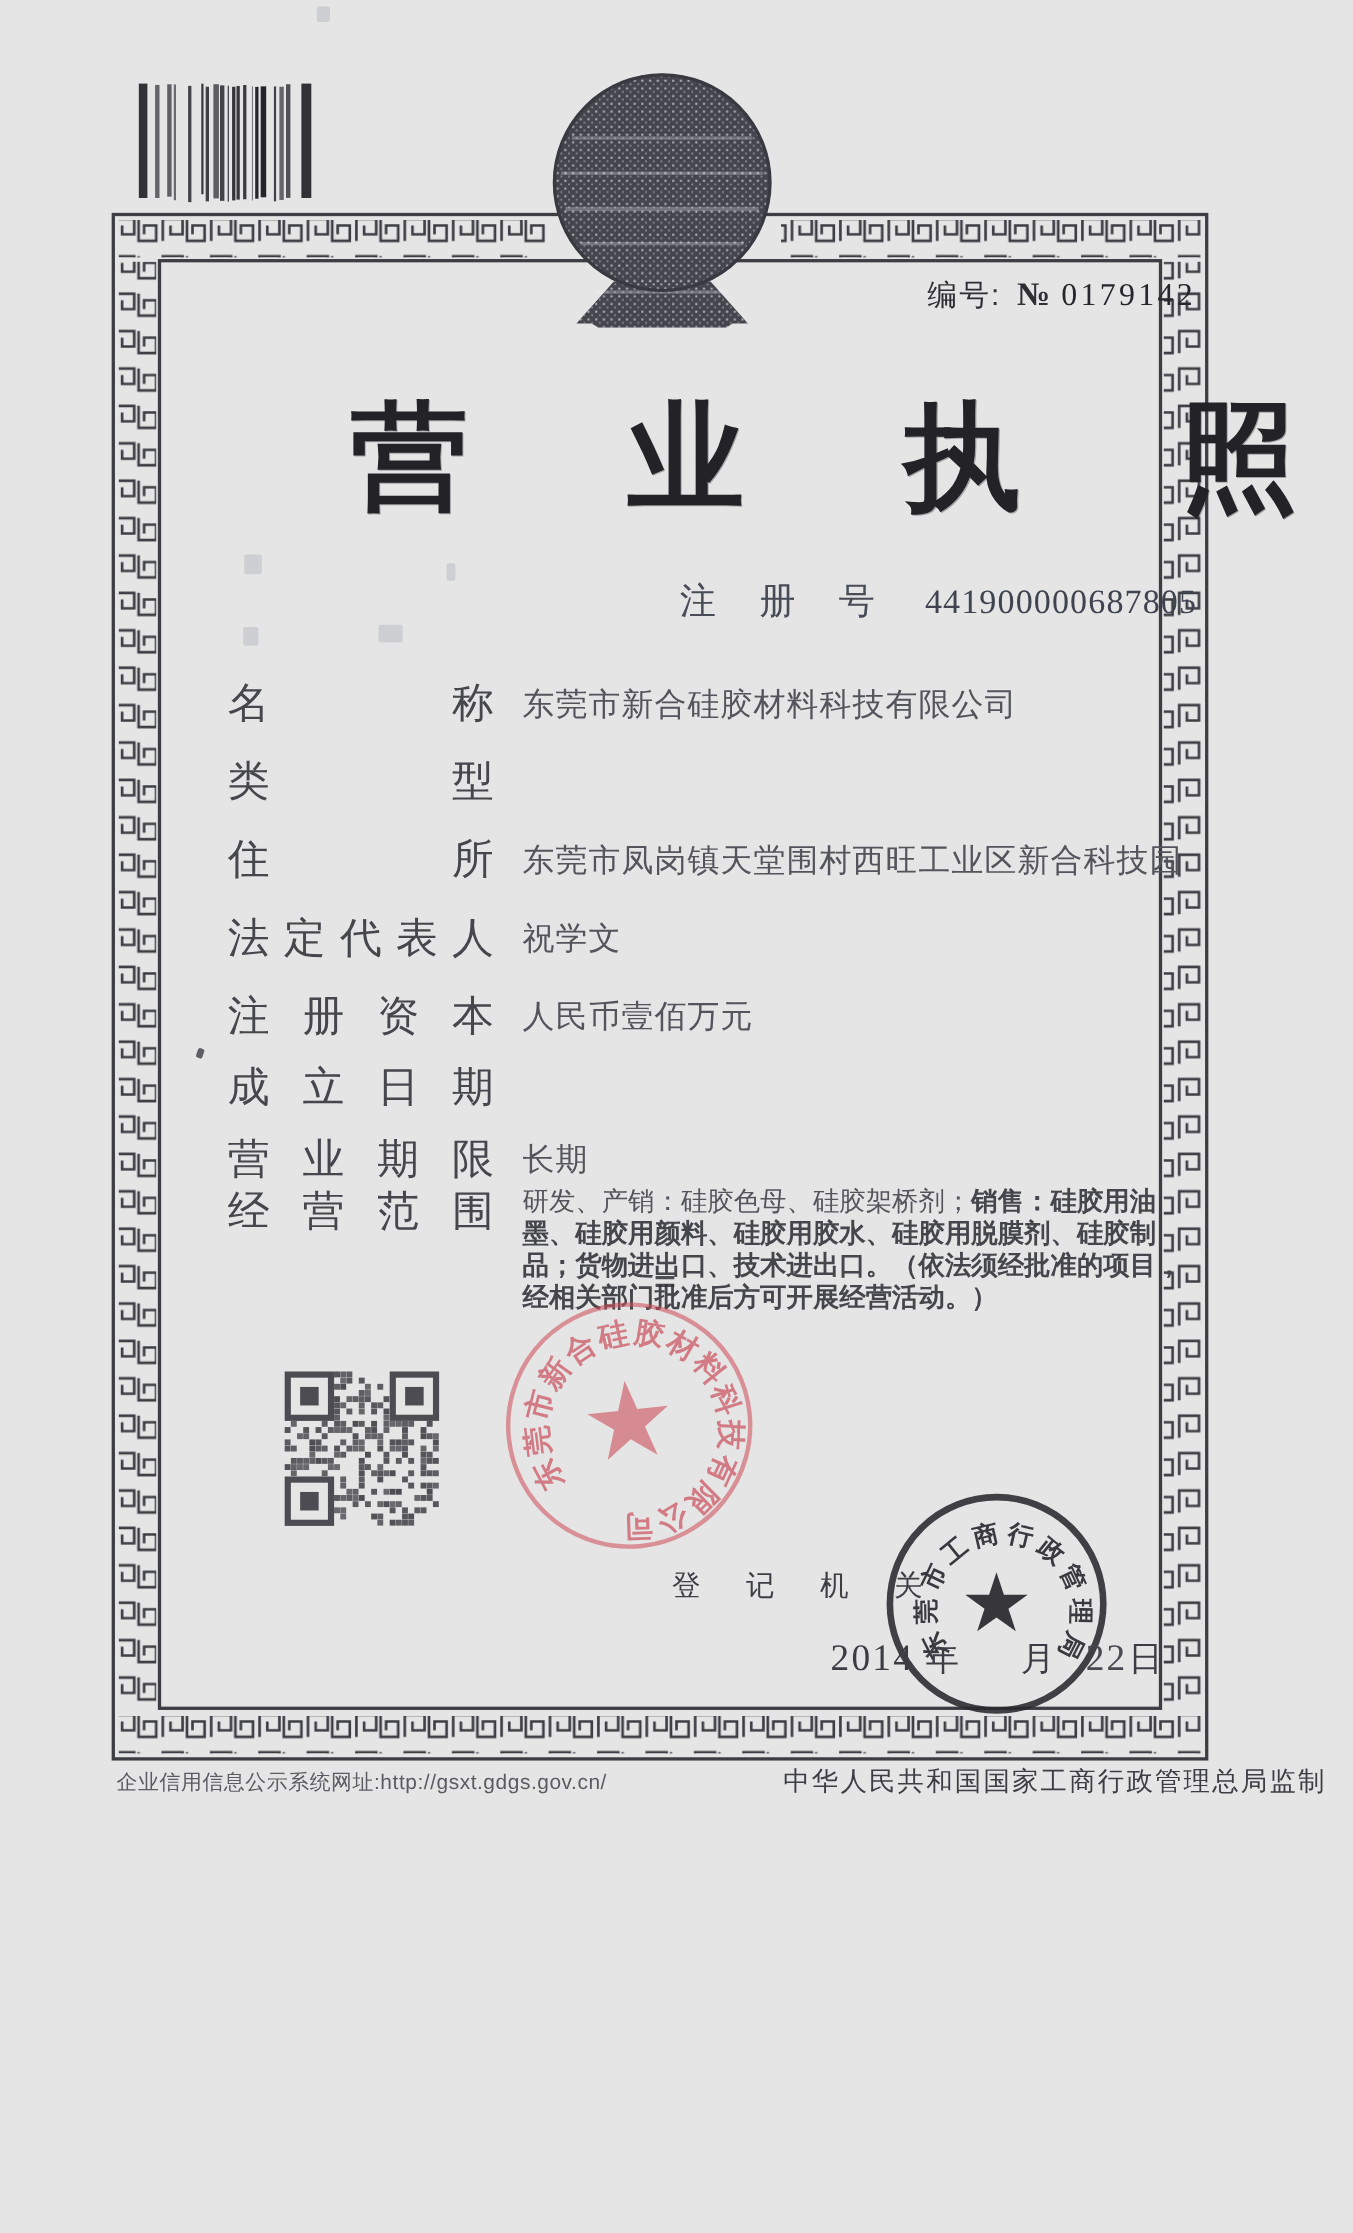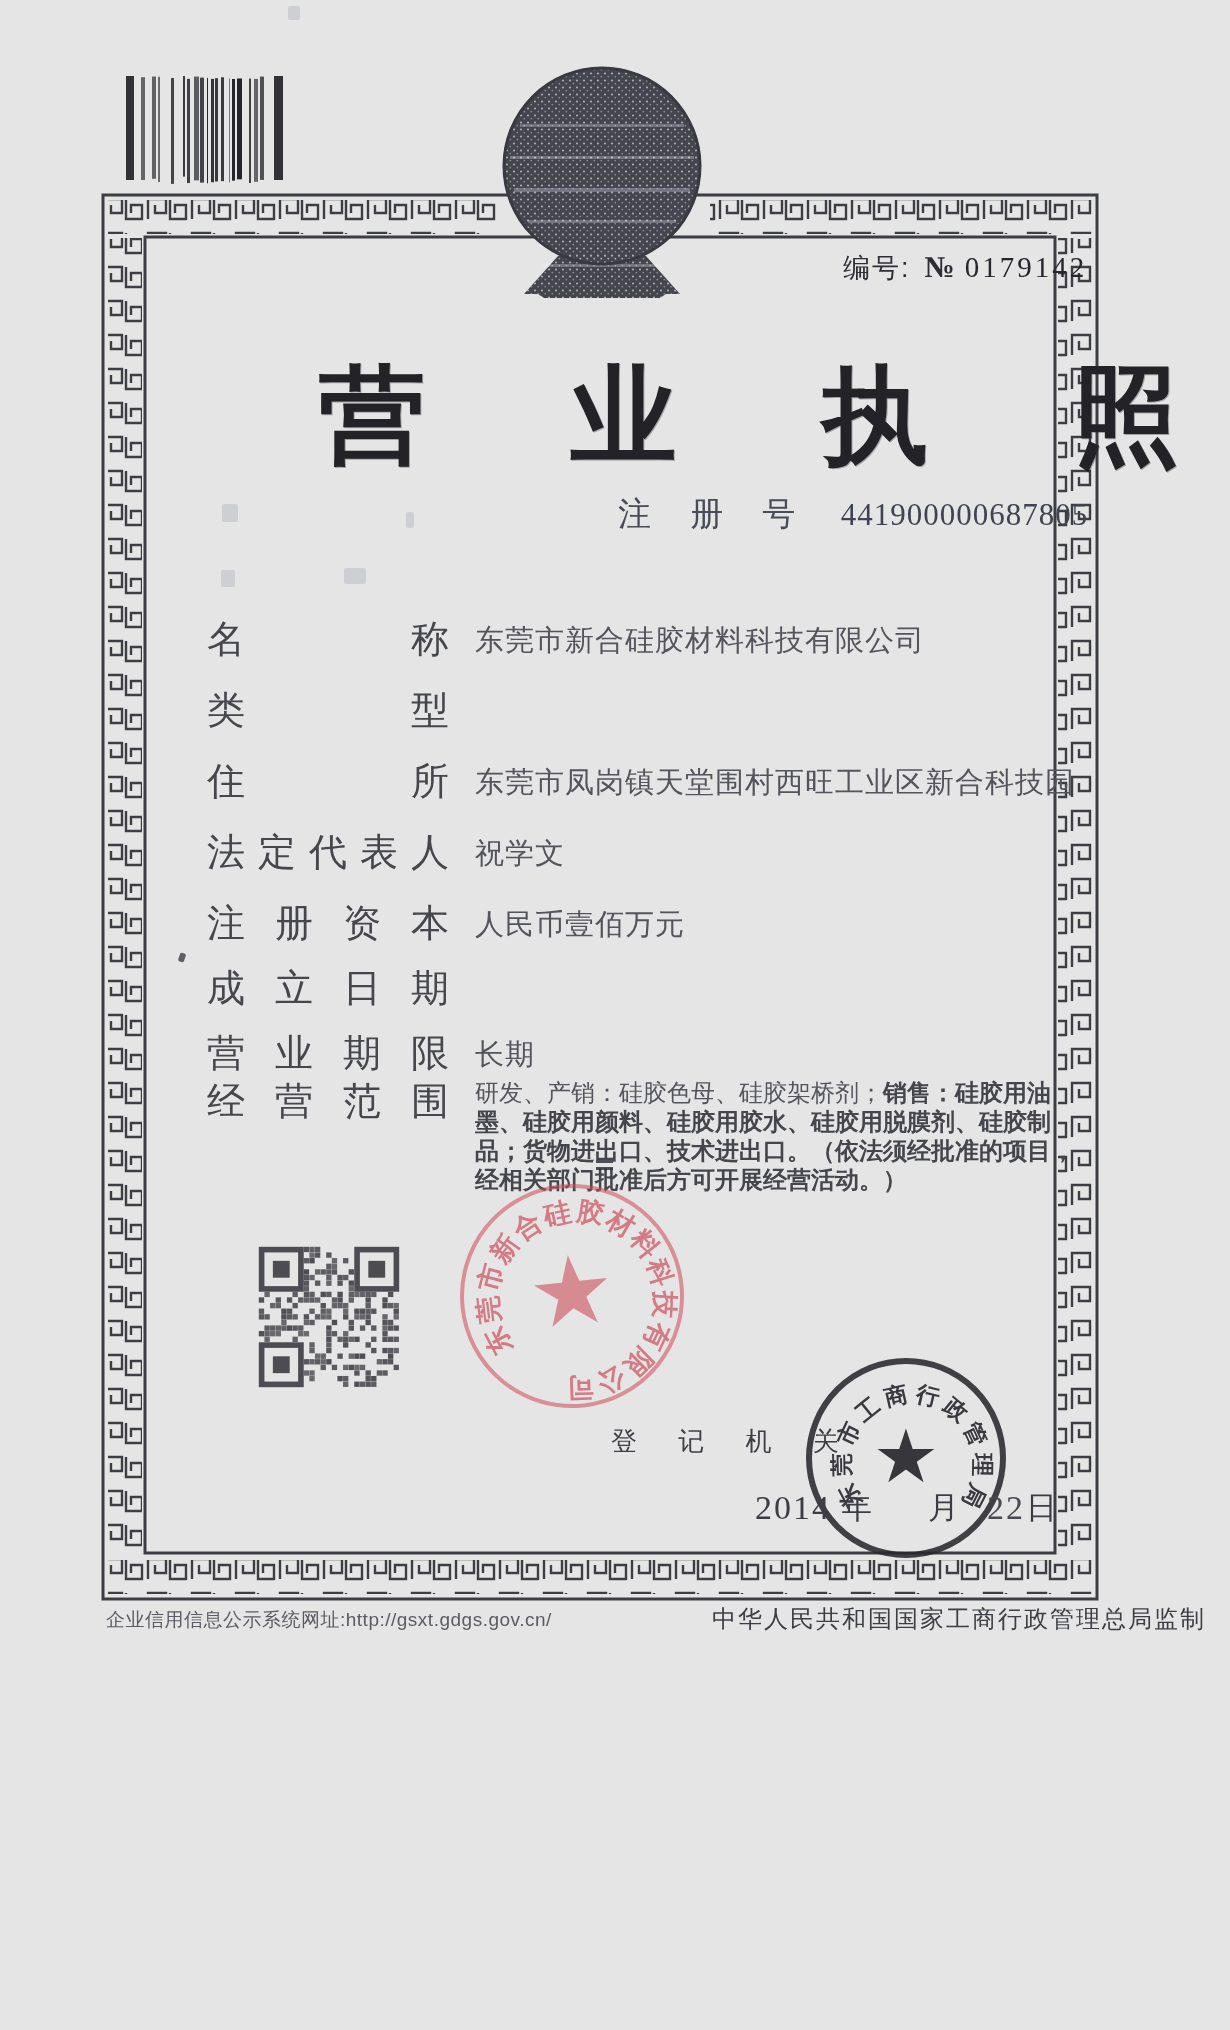--- a/index.html
+++ b/index.html
@@ -21,21 +21,21 @@
   .serial .no-value { font-family:"Liberation Serif", serif; font-size:29px; letter-spacing:3px; color:#26262c; }
 
   
   .title {
     left:287px; top:345px; width:680px; z-index:3;
     font-size:106px; font-weight:900; letter-spacing:58px; white-space:nowrap;
     color:#222227; text-shadow:1px 1px 0 rgba(40,40,46,0.35);margin-left:32px;
   }
 
   
-  .regno { left:618px; top:492px; z-index:3; white-space:nowrap; }
+  .regno { left:618px; top:524px; z-index:3; white-space:nowrap; }
   .regno .lbl { font-size:33px; color:#474c57; letter-spacing:15px; font-weight:500; }
   .regno .val { font-family:"Liberation Serif", serif; font-size:31px; color:#3f4450; margin-left:26px; letter-spacing:1px; }
 
   
   .fields { left:207px; top:0; width:890px; z-index:3; }
   .row { position:absolute; left:0; display:flex; }
   .row .label {
     width:242px; display:flex; justify-content:space-between;
     font-size:38px; color:#46474d; font-weight:500; flex:none;
   }

